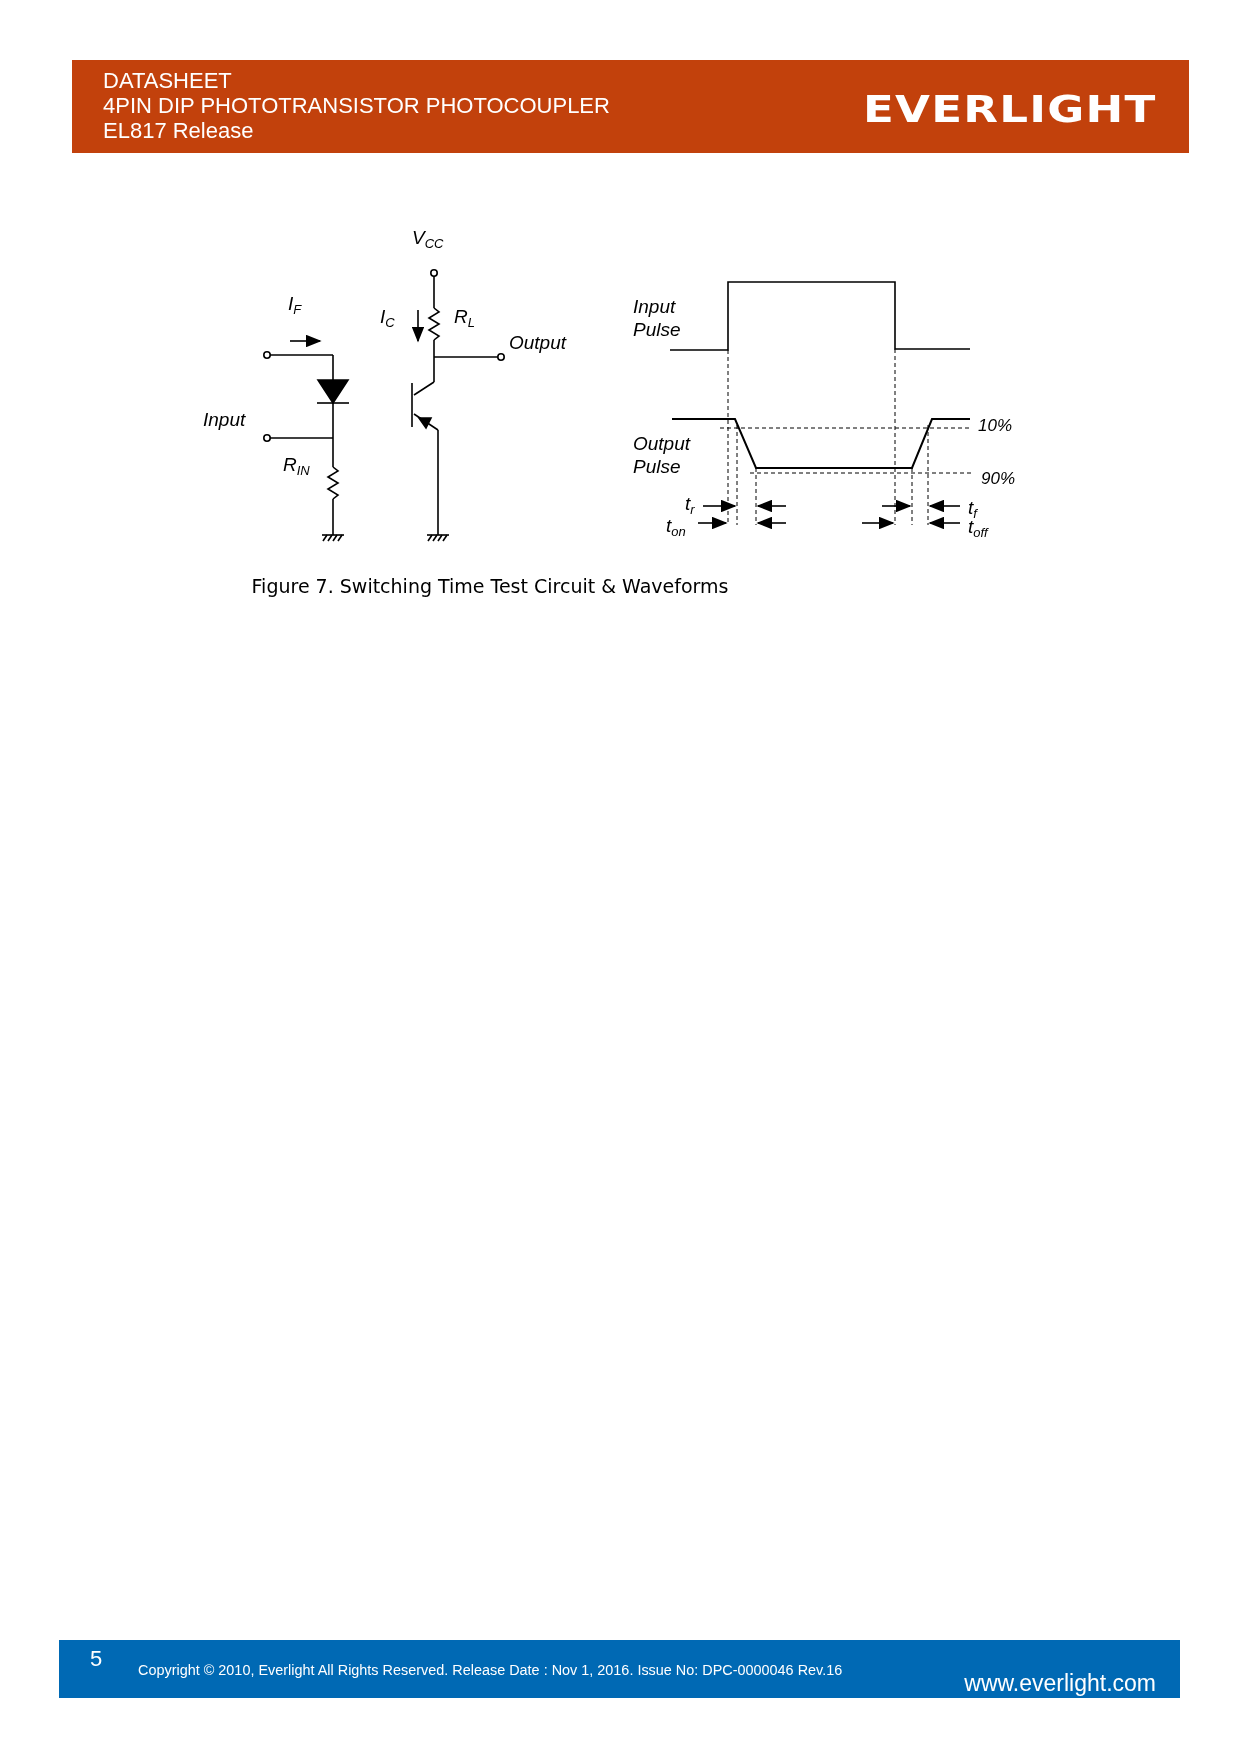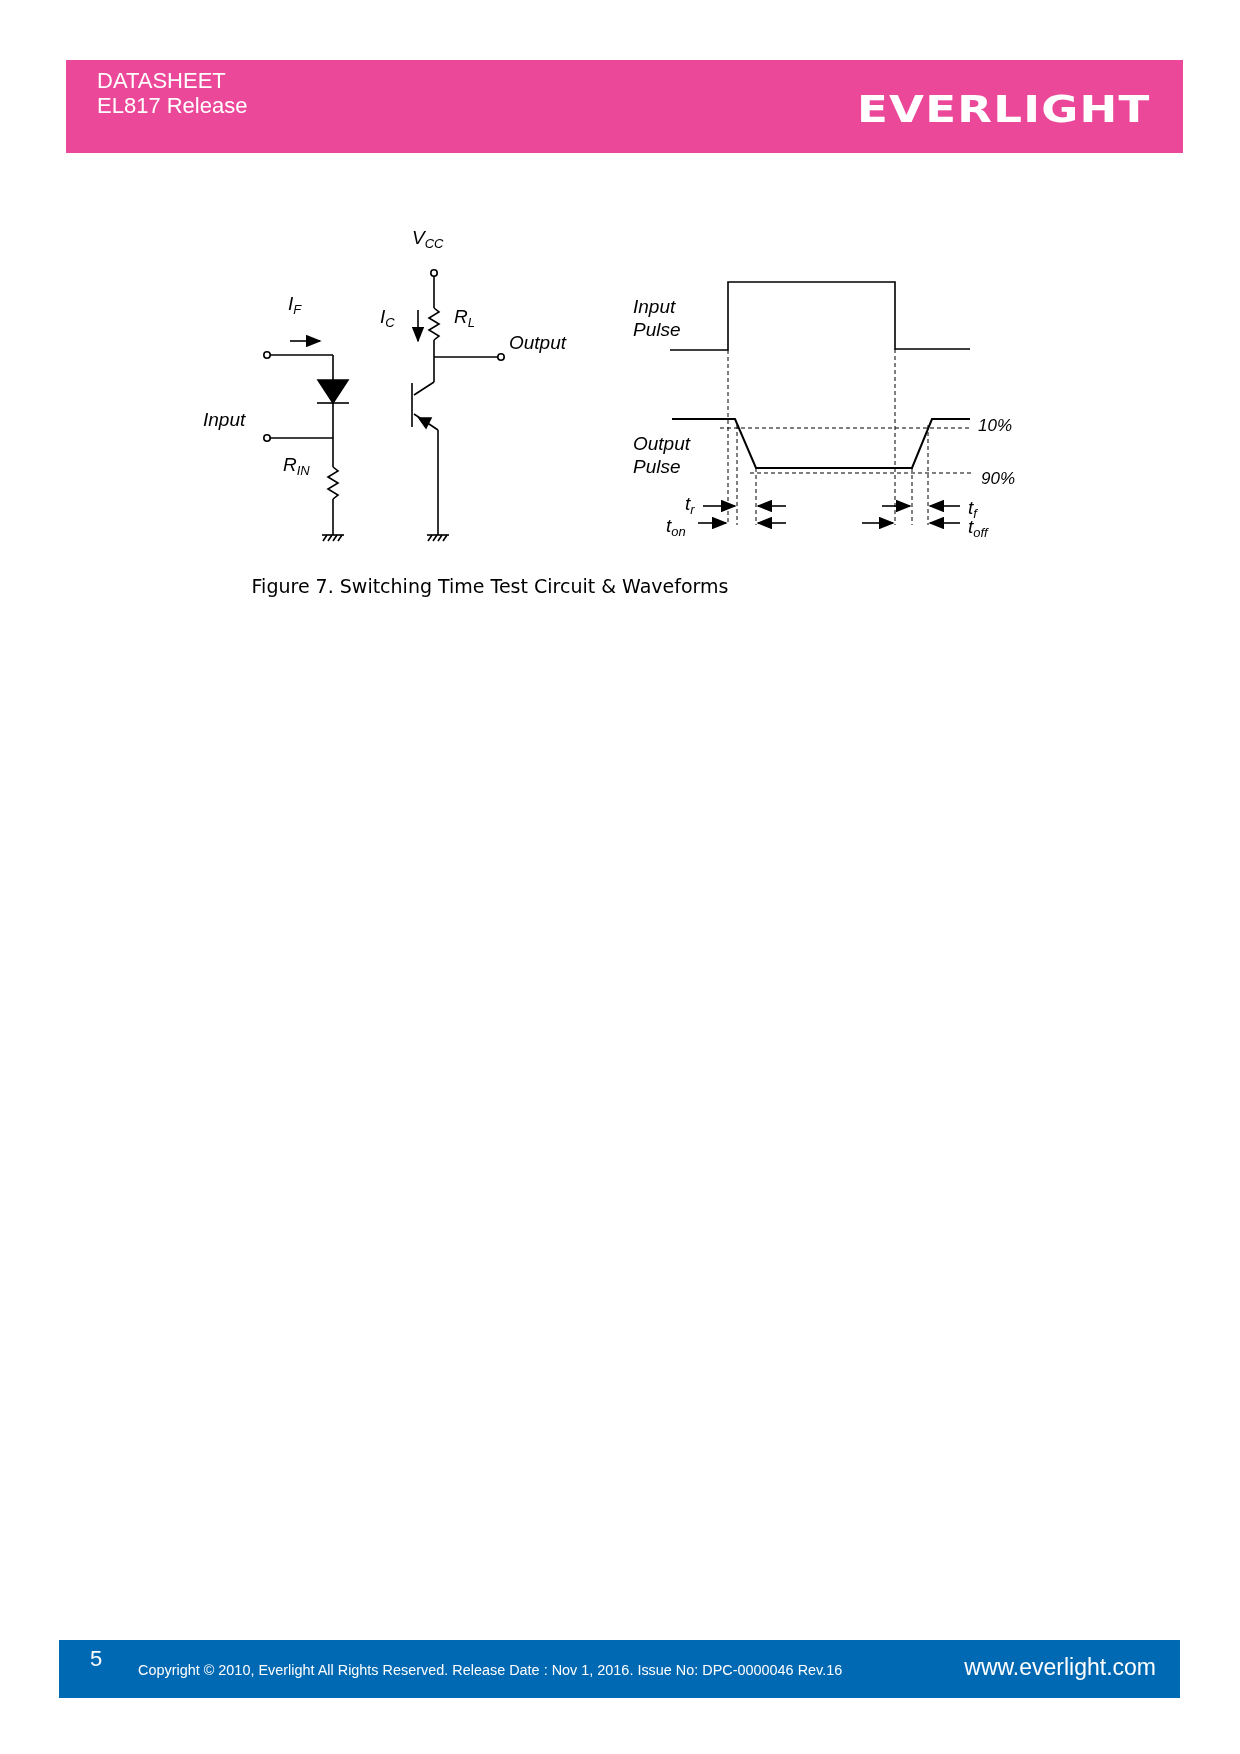--- a/index.html
+++ b/index.html
@@ -1,36 +1,37 @@
 <!DOCTYPE html>
 <html><head>
 <meta charset="utf-8">
 <style>
   html,body{margin:0;padding:0;background:#ffffff;}
   body{width:1240px;height:1754px;position:relative;overflow:hidden;font-family:"Liberation Sans",sans-serif;color:#000;}
-  .header{position:absolute;left:66px;top:60px;width:1117px;height:93px;background:#ec4899;color:#fff;}
+  .header{position:absolute;left:72px;top:60px;width:1117px;height:93px;background:#c2410c;color:#fff;}
   .header .lines{position:absolute;left:31px;top:8px;font-size:22px;line-height:25px;}
   .header .lines div{white-space:nowrap;}
   .logo{position:absolute;right:32px;top:28px;font-family:"DejaVu Sans",sans-serif;font-weight:bold;font-size:37px;letter-spacing:1px;color:#fff;transform:scaleX(1.22);transform-origin:right center;white-space:nowrap;}
   .figure{position:absolute;left:190px;top:220px;width:860px;height:340px;font-style:italic;}
   .figure svg{position:absolute;left:0;top:0;}
   .lbl{font-family:"Liberation Sans",sans-serif;font-size:19px;fill:#000;}
   .sub{font-size:13px;}
   .caption{position:absolute;left:0;width:980px;top:575px;text-align:center;font-family:"DejaVu Sans",sans-serif;font-size:19px;color:#000;}
   .footer{position:absolute;left:59px;top:1640px;width:1121px;height:58px;background:#0069b4;color:#fff;}
   .footer .page{position:absolute;left:31px;top:6px;font-size:22px;}
   .footer .copy{position:absolute;left:79px;top:21px;font-size:15.5px;white-space:nowrap;transform:scaleX(0.93);transform-origin:left center;}
-  .footer .web{position:absolute;right:24px;top:14px;font-size:23px;white-space:nowrap;}
+  .footer .web{position:absolute;right:24px;top:30px;font-size:23px;white-space:nowrap;}
 </style>
 </head>
 <body>
 
 <div class="header">
   <div class="lines">
     <div>DATASHEET</div>
+    <div>4PIN DIP PHOTOTRANSISTOR PHOTOCOUPLER</div>
     <div>EL817 Release</div>
   </div>
   <div class="logo">EVERLIGHT</div>
 </div>
 
 <div class="figure">
   <svg width="860" height="340" viewBox="0 0 860 340">
     <defs>
       <marker id="ah" markerWidth="10" markerHeight="8" refX="9" refY="4" orient="auto">
         <path d="M0,0 L10,4 L0,8 Z" fill="#000"></path>

